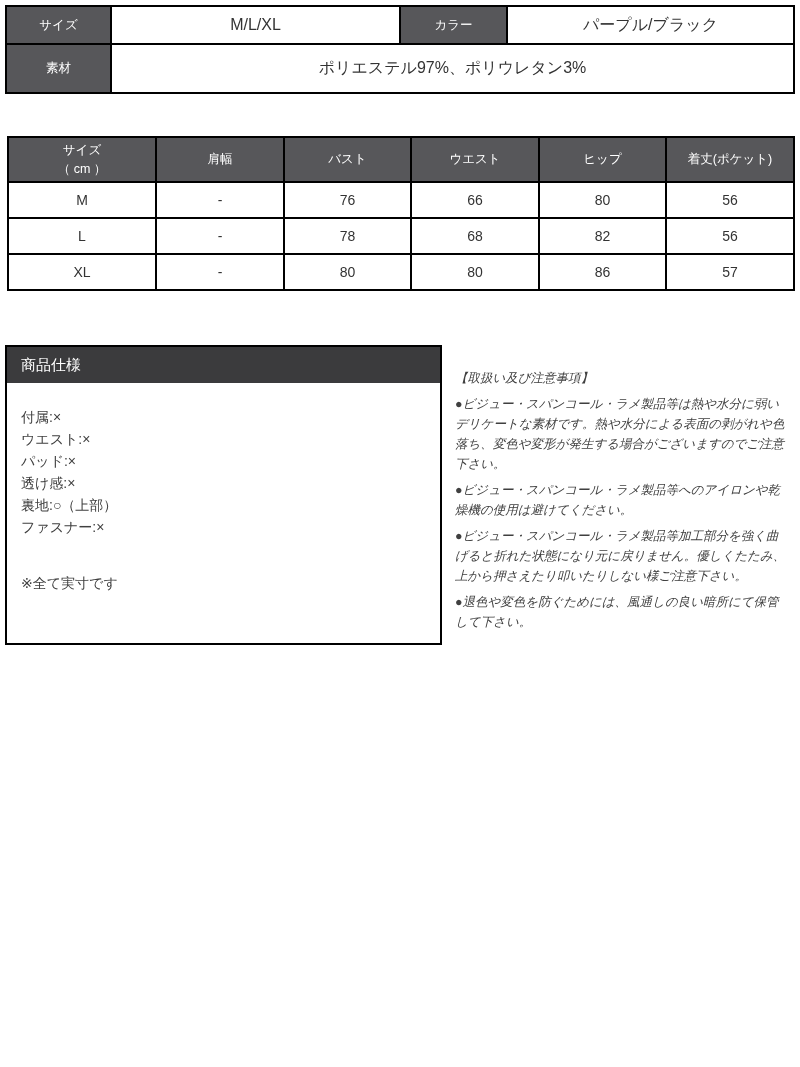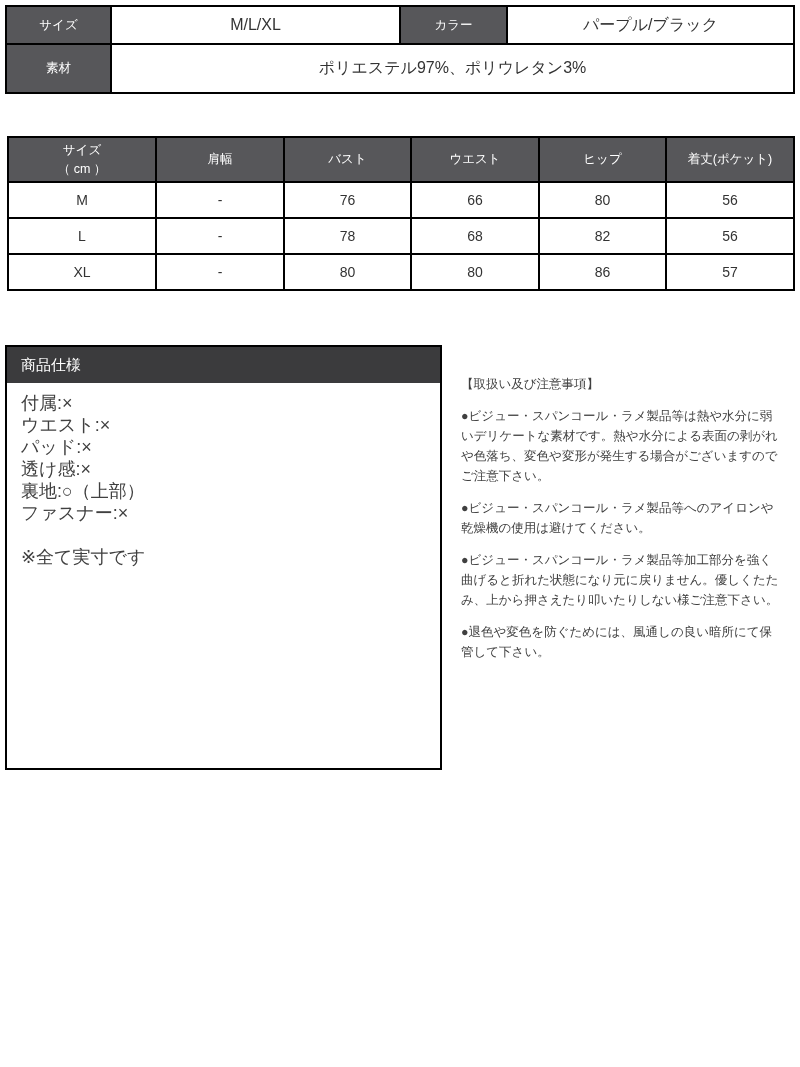--- a/index.html
+++ b/index.html
@@ -26,36 +26,36 @@
   .top-table td{height:38px;font-size:16px;}
   .top-table .hdr{background:var(--table-header-bg);color:var(--header-text);font-size:12.5px;}
 
   
   .size-table{position:absolute;left:7px;top:136px;width:786px;}
   .size-table thead td{height:45px;background:var(--table-header-bg);color:var(--header-text);font-size:12.5px;line-height:1.5;}
   .size-table tbody td{height:36px;font-size:14px;}
 
   
   .spec-box{
-    position:absolute;left:5px;top:345px;width:437px;height:425px;
+    position:absolute;left:5px;top:345px;width:437px;height:300px;
     border:2px solid var(--border);background:#ffffff;
   }
   .spec-box .bar{
     height:36px;background:var(--spec-bar-bg);color:var(--header-text);
     font-size:15px;line-height:36px;padding-left:14px;
   }
-  .spec-box .content{padding:9px 14px;font-size:18px;line-height:22px;color:var(--note-text);}
-  .spec-box .note{margin-top:22px;}
+  .spec-box .content{padding:23px 14px;font-size:14px;line-height:22px;color:var(--note-text);}
+  .spec-box .note{margin-top:34px;}
 
   
   .care-notes{
     position:absolute;left:449px;top:362px;width:347px;
     font-size:12.5px;line-height:20px;color:var(--note-text);
   }
-  .care-notes p{margin:12px;}
+  .care-notes p{margin:6px;font-style:italic;}
 </style>
 </head>
 <body>
 
 <table class="top-table">
   <colgroup>
       <col style="width:105px">
       <col style="width:289px">
       <col style="width:107px">
       <col style="width:287px">

